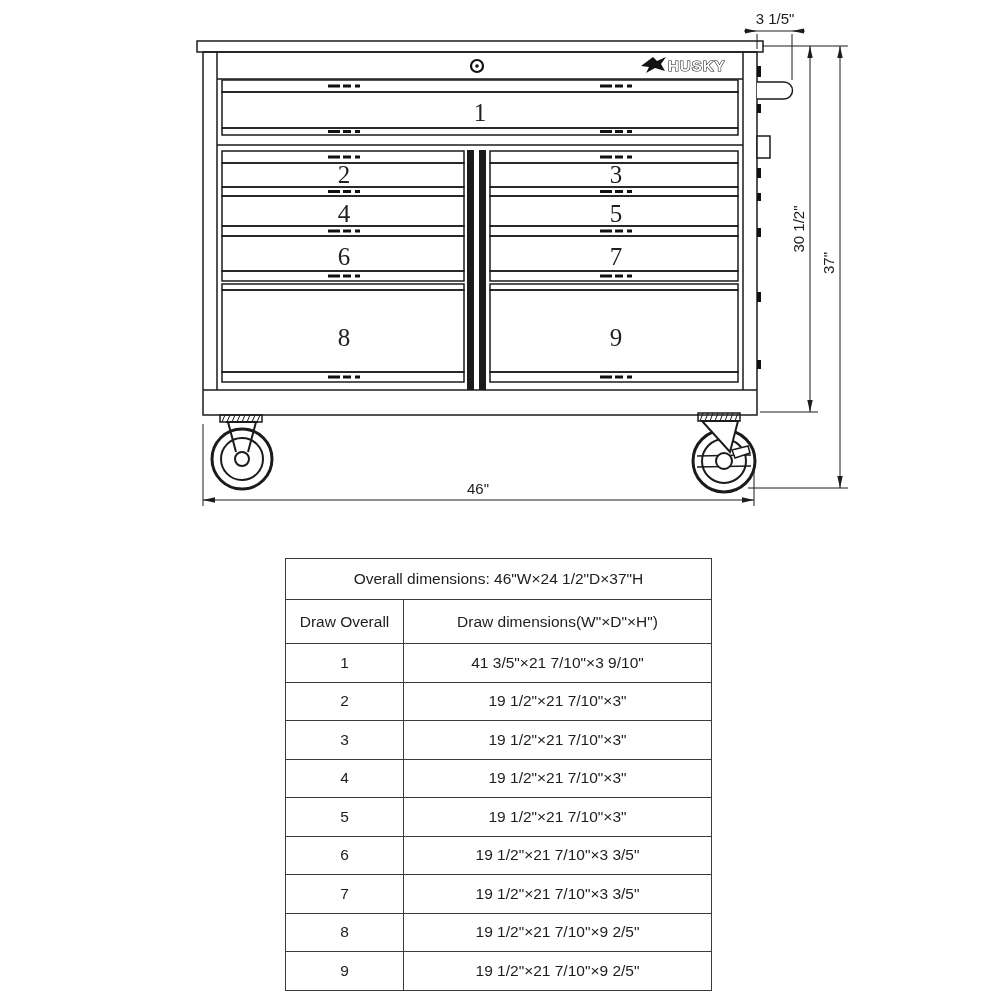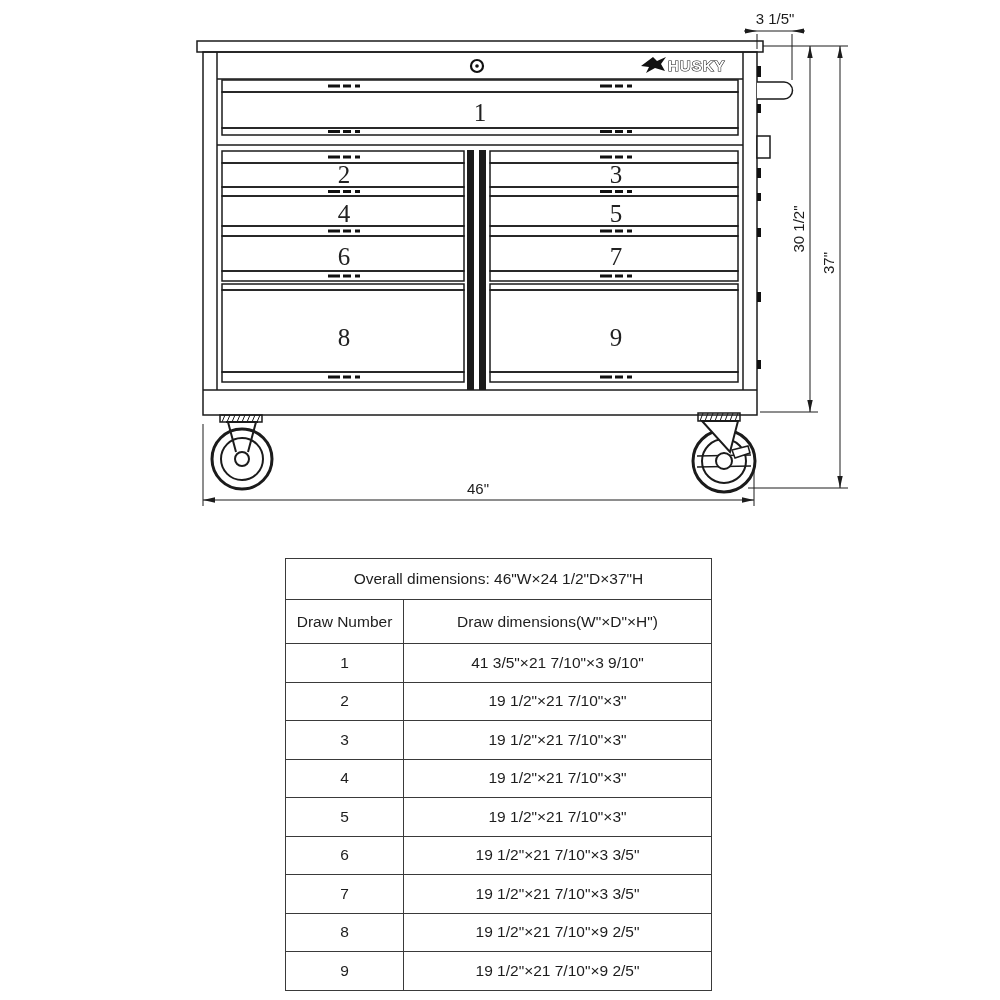--- a/index.html
+++ b/index.html
@@ -291,21 +291,21 @@
     <table class="spec-table">
       <colgroup>
           <col class="c1">
           <col class="c2">
         </colgroup>
       <tbody>
           <tr class="title-row">
         <td colspan="2">Overall dimensions: 46"W×24 1/2"D×37"H</td>
       </tr>
       <tr class="head-row">
-        <td>Draw Number</td>
+        <td>Draw Overall</td>
         <td>Draw dimensions(W"×D"×H")</td>
       </tr>
       <tr class="data-row">
         <td>1</td>
         <td>41 3/5"×21 7/10"×3 9/10"</td>
       </tr>
       <tr class="data-row">
         <td>2</td>
         <td>19 1/2"×21 7/10"×3"</td>
       </tr>

